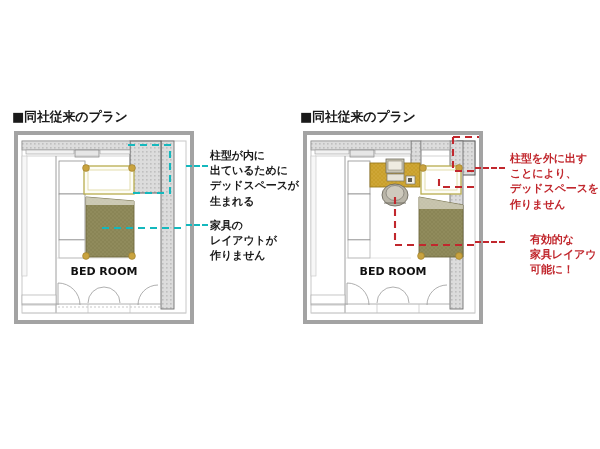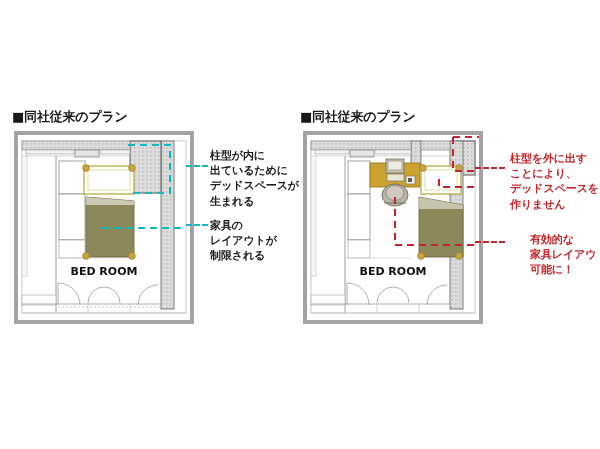--- a/index.html
+++ b/index.html
@@ -129,21 +129,21 @@
   <div class="lead cy" style="left:186px;top:165px;width:22px;"></div>
   <div class="lead cy" style="left:186px;top:224px;width:22px;"></div>
 
   <div class="callout cy" style="left:210px;top:148px;width:92px;">柱型が内に
 出ているために
 デッドスペースが
 生まれる</div>
 
   <div class="callout cy" style="left:210px;top:218px;width:92px;">家具の
 レイアウトが
-制限される</div>
+作りません</div>
 
   <div class="panel-head" style="left:300px;top:108px;">
     <span>■同社従来のプラン</span>
   </div>
 
   <div class="plan" style="left:303px;top:131px;width:172px;height:185px;">
     <svg width="172" height="185" viewBox="0 0 172 185" xmlns="http://www.w3.org/2000/svg">
       <defs>
         <pattern id="stippleB" width="4" height="4" patternUnits="userSpaceOnUse">
           <rect width="4" height="4" fill="#dcdcdc"></rect>

